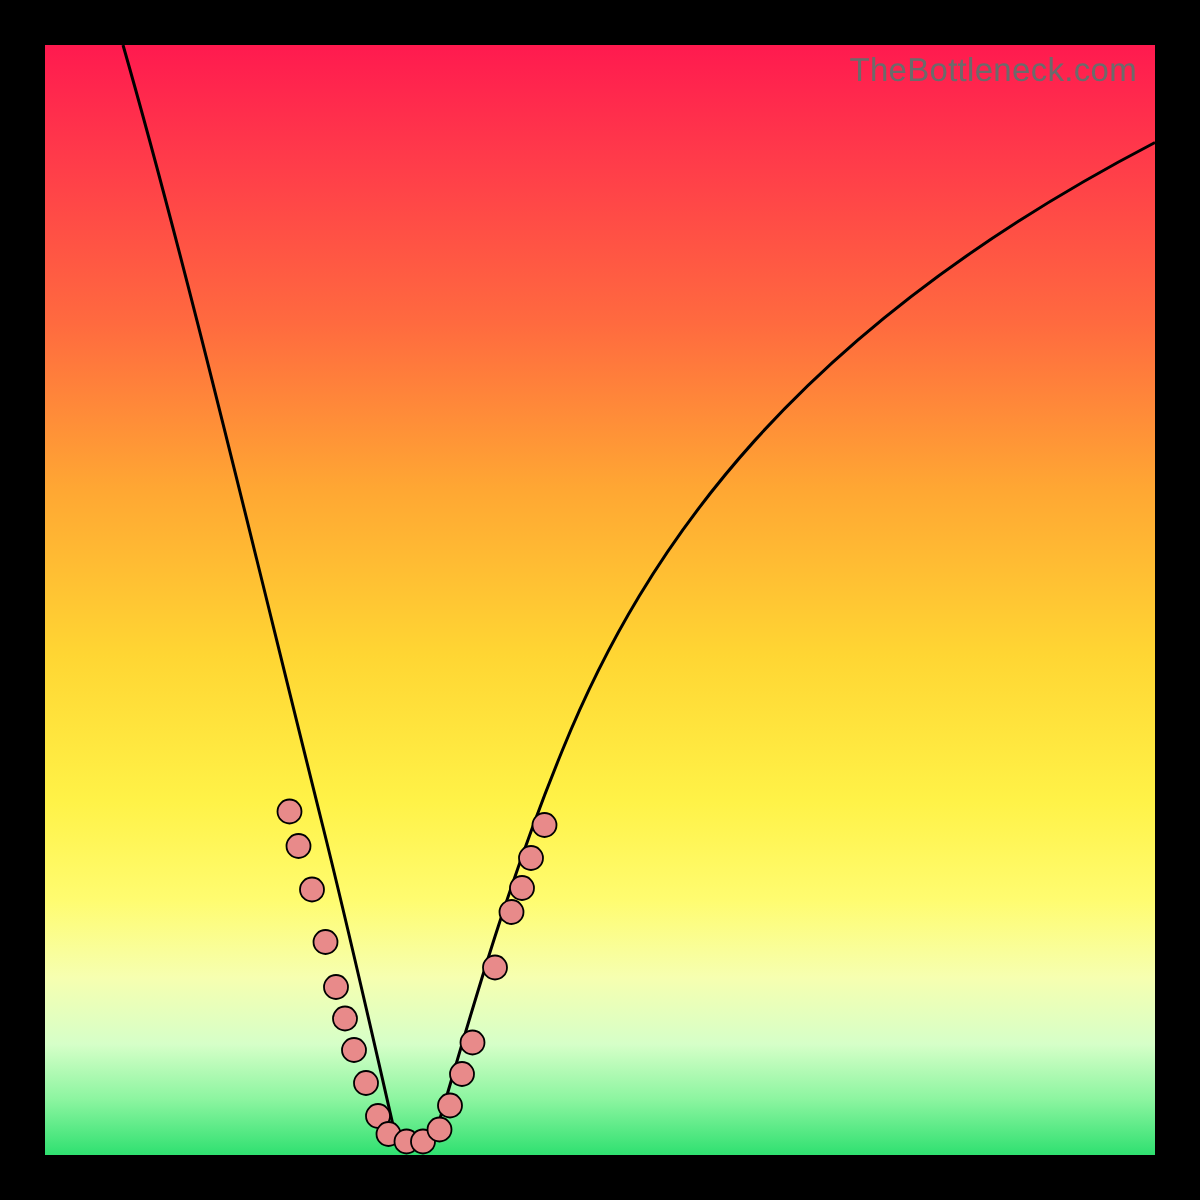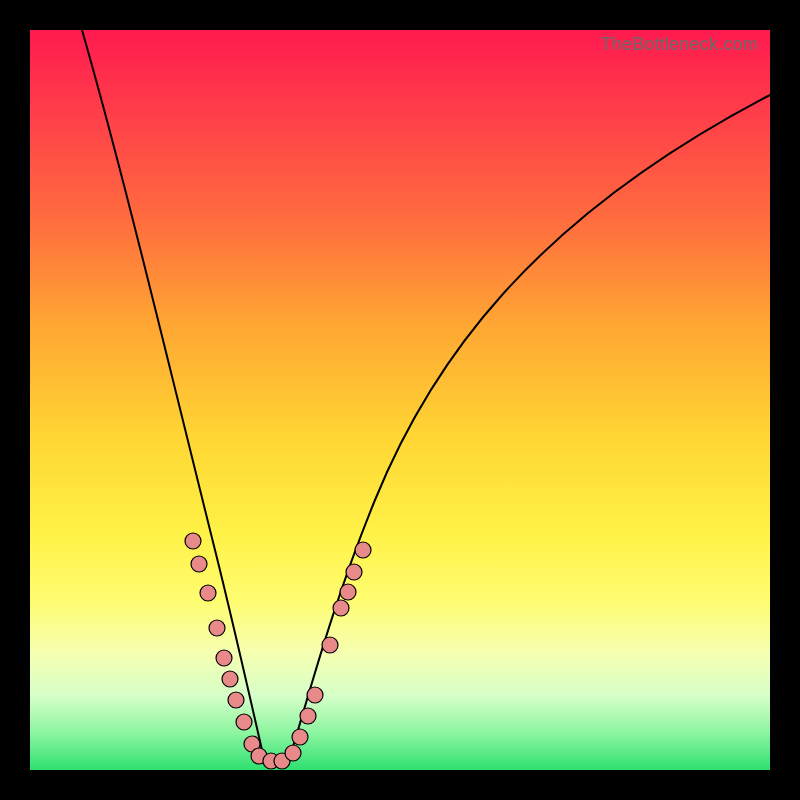--- a/index.html
+++ b/index.html
@@ -28,21 +28,21 @@
       #f6ffb0 84%,
       #d6ffc8 90%,
       #8cf5a0 95%,
       #2fe070 100%);
   }
   .watermark {
     position: absolute;
     top: 4px;
     right: 12px;
     color: #6b6b6b;
-    font-size: 18px;
+    font-size: 22px;
     font-weight: 500;
     letter-spacing: 0.2px;
     z-index: 5;
   }
   svg.curves {
     position: absolute;
     left: 0;
     top: 0;
     width: 740px;
     height: 740px;

